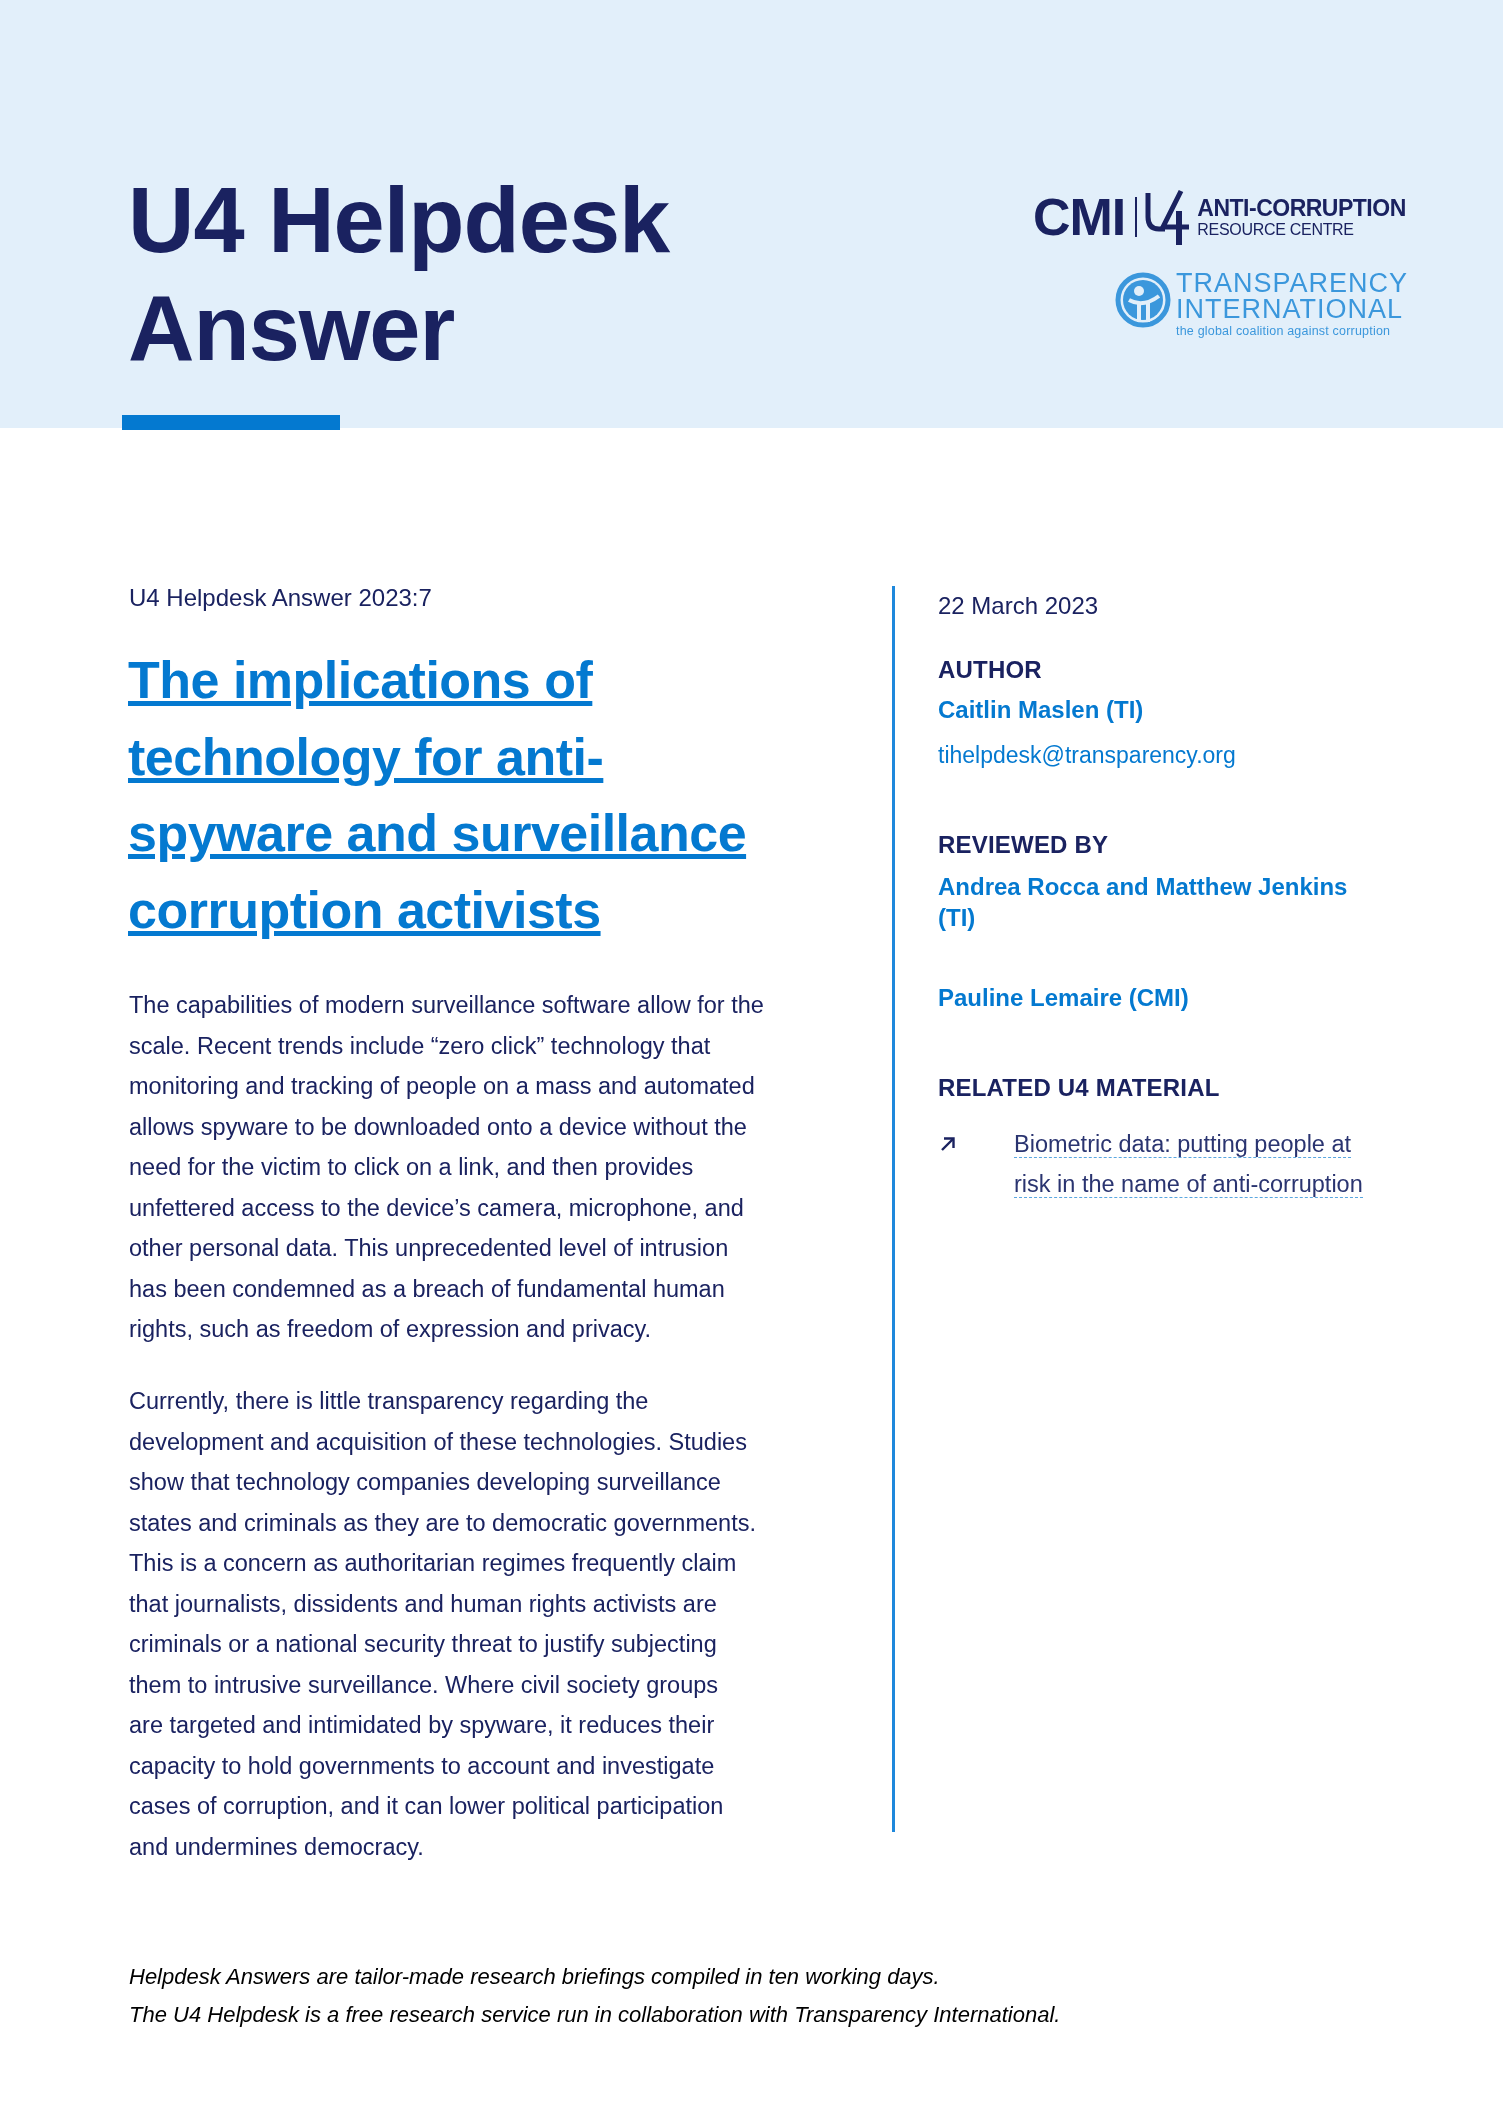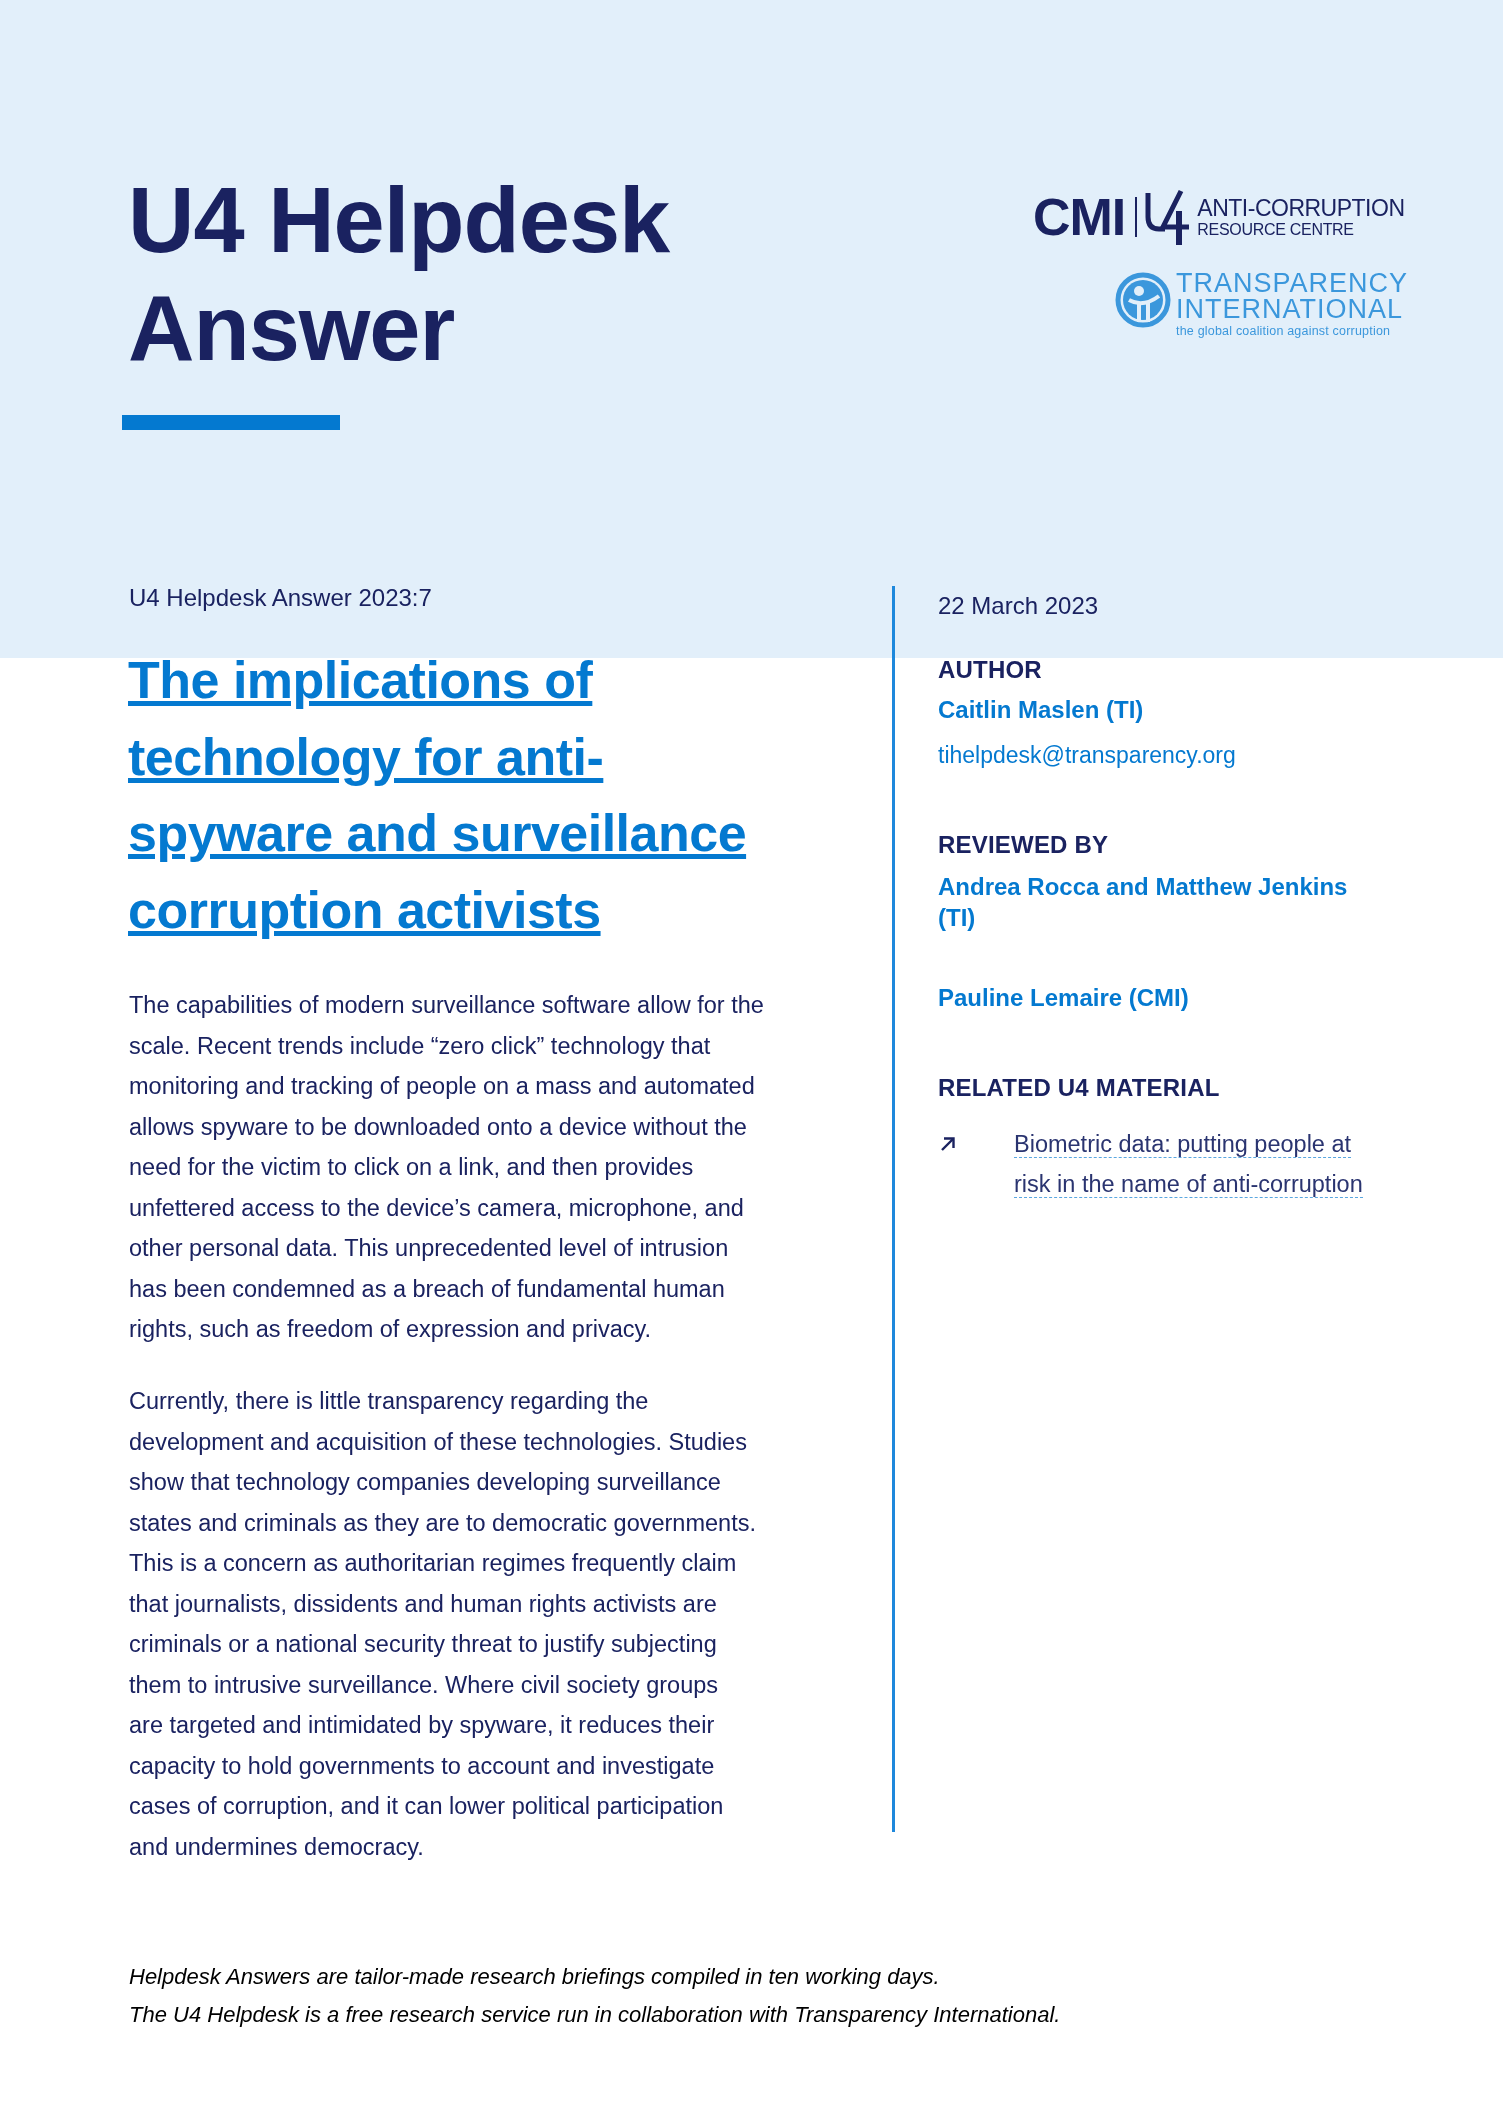--- a/index.html
+++ b/index.html
@@ -8,21 +8,21 @@
       height: 2128px;
       background: #ffffff;
       font-family: "Liberation Sans", "DejaVu Sans", sans-serif;
       color: #1a2260;
       position: relative;
       overflow: hidden;
     }
     .header {
       position: absolute;
       left: 0; top: 0;
-      width: 1503px; height: 658px;
+      width: 1503px; height: 428px;
       background: #e2effa;
     }
     .brand-title {
       position: absolute;
       left: 128px; top: 166px;
       margin: 0;
       font-size: 92px;
       line-height: 108px;
       font-weight: bold;
       color: #1a2260;
@@ -57,21 +57,21 @@
     }
     .u4-mark {
       width: 46px; height: 56px;
       margin-right: 6px;
     }
     .u4-words {
       display: flex; flex-direction: column;
       line-height: 1;
     }
     .u4-line1 {
-      font-size: 23px; font-weight: normal; color: #1a2260;
+      font-size: 23px; font-weight: bold; color: #1a2260;
       letter-spacing: -0.5px;
     }
     .u4-line2 {
       font-size: 16px; color: #1a2260;
       letter-spacing: -0.3px;
       margin-top: 2px;
     }
     .ti-logo {
       position: absolute;
       left: 1115px; top: 270px;

